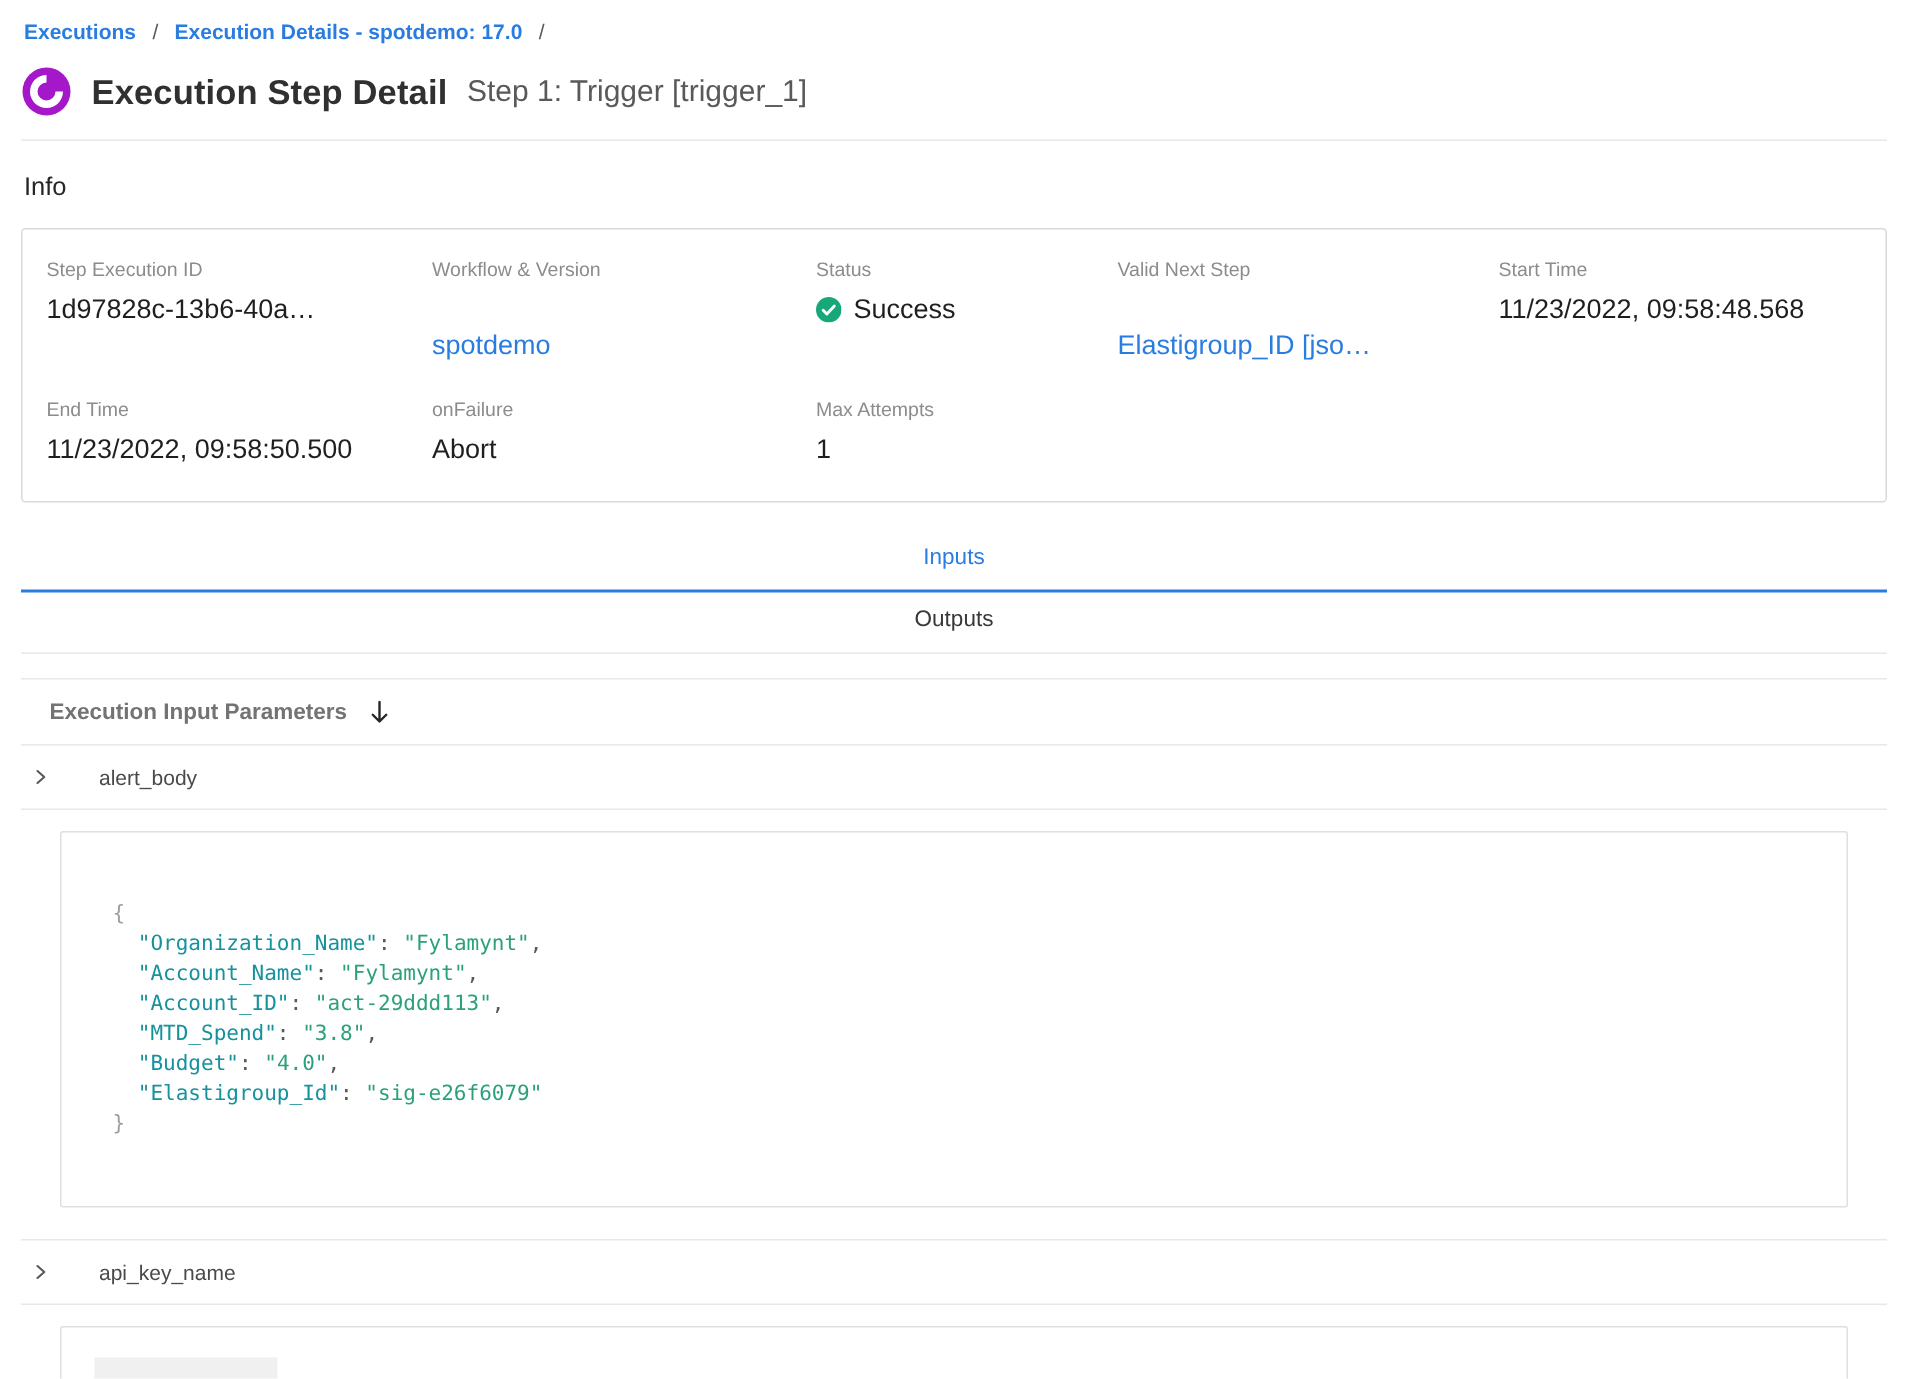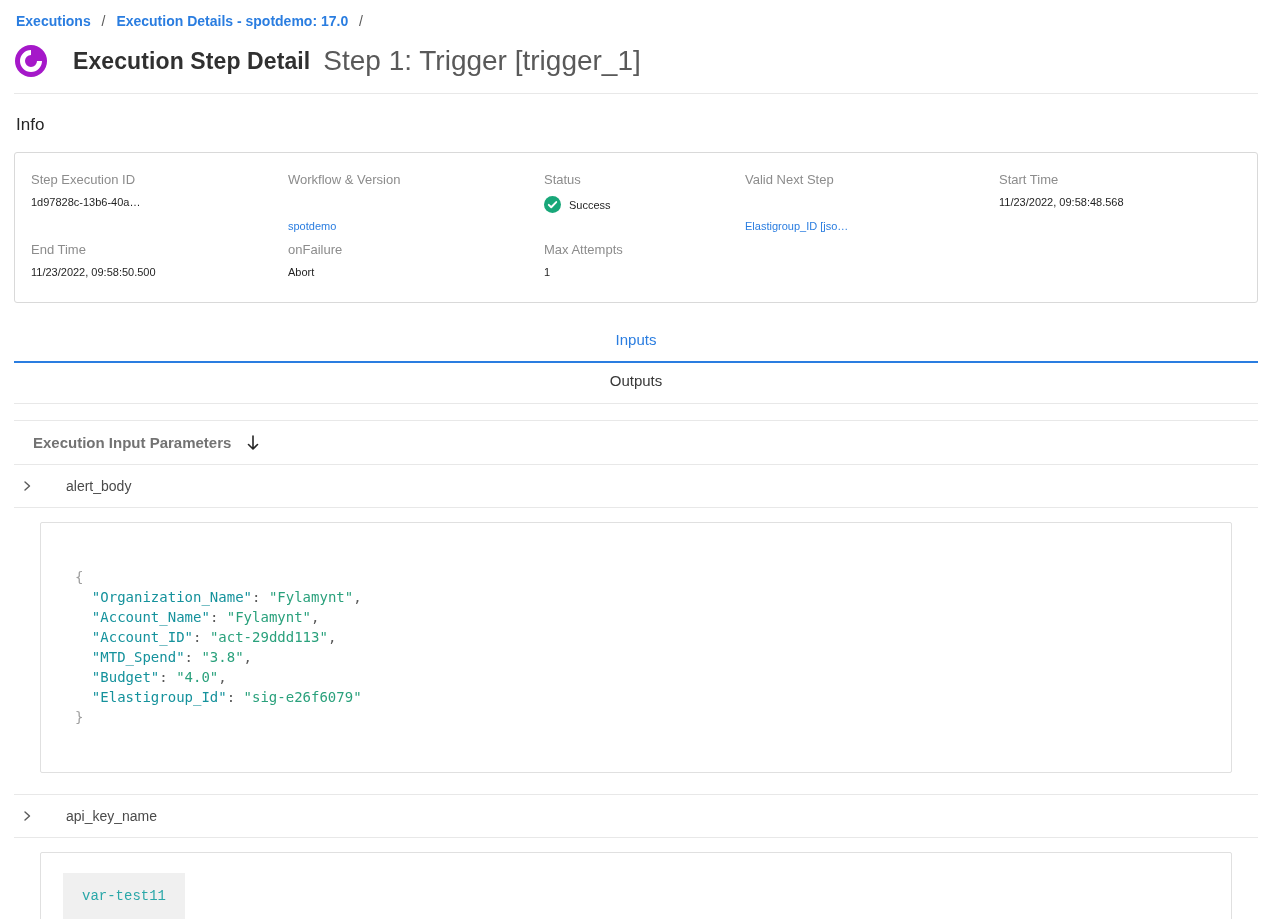--- a/index.html
+++ b/index.html
@@ -15,29 +15,29 @@
     font-family:"Liberation Sans",sans-serif;
   }
   .page{padding:0 14px;}
   
   .breadcrumb{padding:13px 2px 10px;font-size:14px;font-weight:600;}
   .breadcrumb a{color:var(--link);text-decoration:none;cursor:pointer;}
   .breadcrumb .sep{color:#595959;margin:0 7px;font-weight:400;}
   
   .title-row{display:flex;align-items:center;gap:13px;padding:5px 0 15px;}
   .logo{display:flex;flex:0 0 auto;}
-  .page-title{font-size:23px;font-weight:700;color:#303030;letter-spacing:.1px;margin-left:12px;}
-  .page-subtitle{font-size:28px;font-weight:400;color:#595959;}
+  .page-title{font-size:23px;font-weight:700;color:#303030;letter-spacing:.1px;}
+  .page-subtitle{font-size:20px;font-weight:400;color:#595959;}
   .rule{border:none;border-top:1px solid var(--border);height:0;}
   
   .info-title{font-size:17px;font-weight:400;color:#262626;padding:21px 2px 17px;}
   .info-card{border:1px solid #d9d9d9;border-radius:3px;padding:19px 16px 24px;}
-  .info-grid{display:grid;grid-template-columns:257px 256px 201px 254px 1fr;row-gap:8px;}
+  .info-grid{display:grid;grid-template-columns:257px 256px 201px 254px 1fr;row-gap:24px;}
   .info-label{font-size:13px;color:#8c8c8c;margin-bottom:9px;}
-  .info-value{font-size:11px;color:#1f1f1f;}
+  .info-value{font-size:18px;color:#1f1f1f;}
   a.info-value{color:var(--link);text-decoration:none;cursor:pointer;display:inline-block;margin-top:24px;}
   .info-value.status{display:flex;align-items:center;gap:8px;}
   .status-icon{display:flex;}
   
   .tabs{display:flex;margin-top:18px;border-bottom:1px solid var(--border);flex-direction:column;}
   .tab{background:none;border:none;font:inherit;font-size:15px;color:#383838;
        padding:10px 20px 13px;cursor:pointer;border-bottom:2px solid transparent;margin-bottom:-1px;}
   .tab.active{color:var(--link);border-bottom-color:var(--link);}
   
   .params-title{margin-top:16px;border-top:1px solid var(--border);border-bottom:1px solid var(--border);

